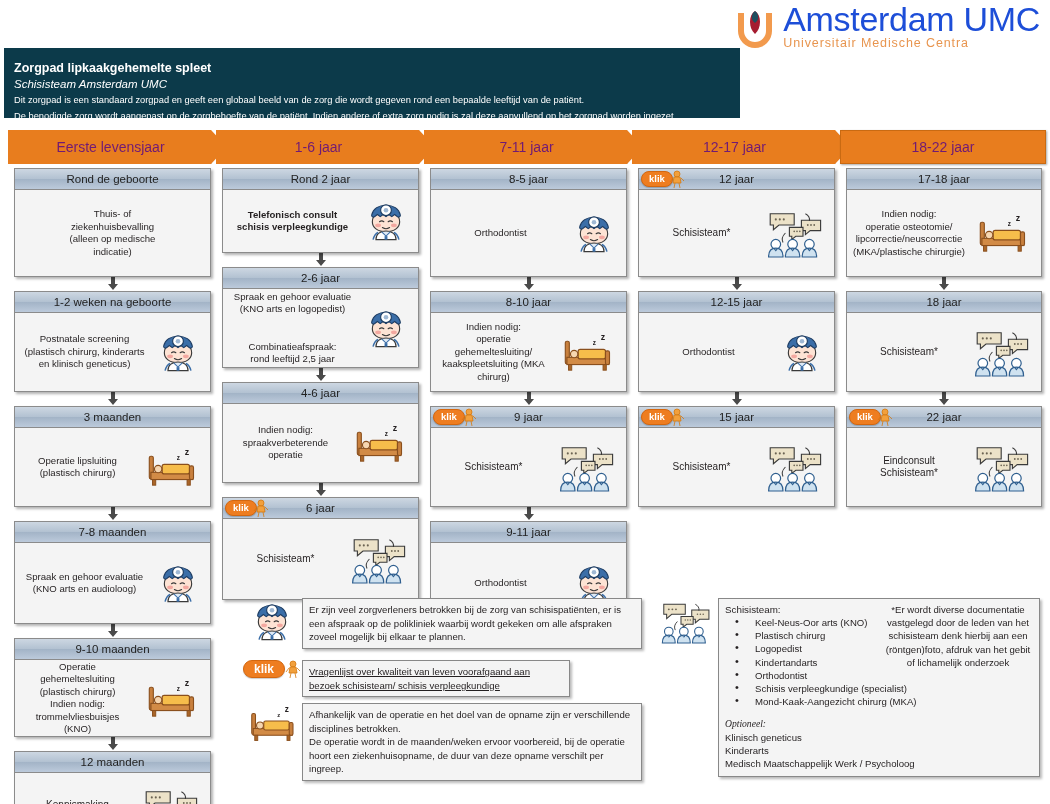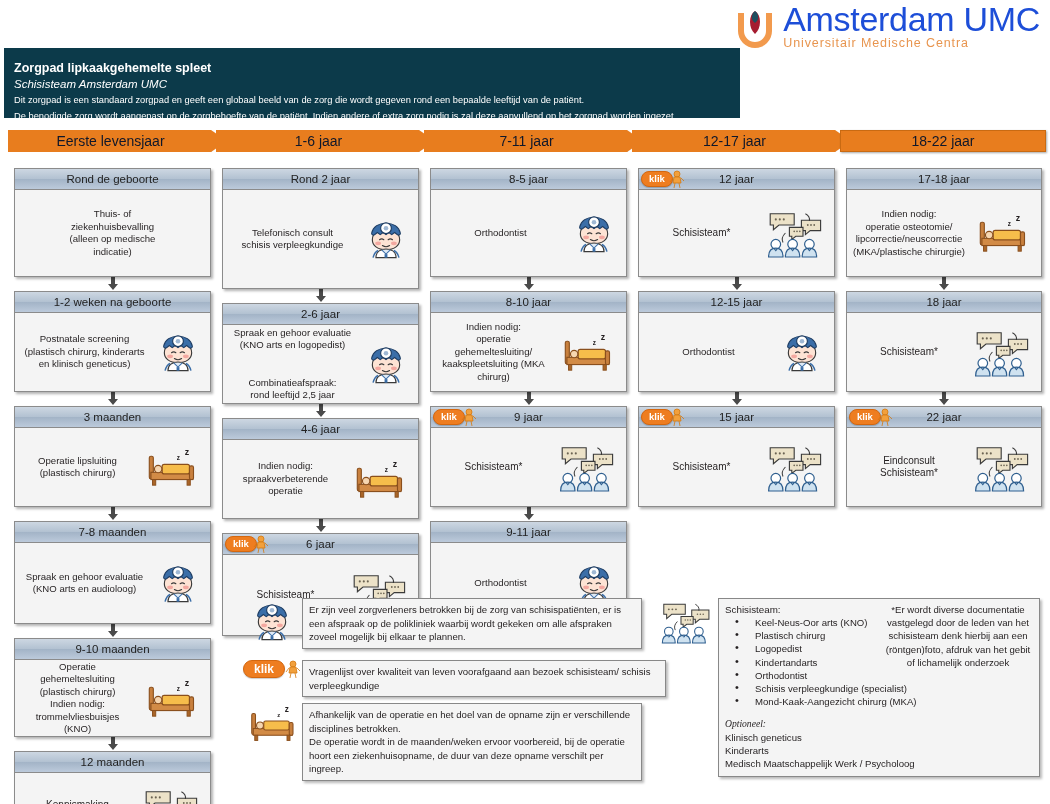--- a/index.html
+++ b/index.html
@@ -39,24 +39,24 @@
     padding: 13px 8px 5px 10px;
     box-sizing: border-box;
   }
   .intro-title { font-size: 12.5px; font-weight: bold; line-height: 15px; }
   .intro-sub { font-size: 11.5px; font-style: italic; line-height: 16px; }
   .intro-line { font-size: 9.3px; line-height: 16px; }
 
   
   .cols-header { position: absolute; left: 0; top: 130px; width: 1050px; height: 38px; }
   .chev {
-    position: absolute; top: 0; height: 22px;
+    position: absolute; top: 0; height: 34px;
     background: #e87d1e;
     border: 1px solid #c96a12;
-    color: #0f172a;
+    color: #701a75;
     font-size: 14px;
     display: flex; align-items: center; justify-content: center;
     box-sizing: border-box;
     box-shadow: 1px 1px 2px rgba(0,0,0,0.35);
   }
   .chev.arrow {
     clip-path: polygon(0 0, calc(100% - 16px) 0, 100% 50%, calc(100% - 16px) 100%, 0 100%);
     border: none;
   }
 
@@ -368,21 +368,21 @@
   </svg>
           </div>
         </div>
       </div>
     </div>
     <div class="col" style="left: 222px; width: 197px;">
       <div class="card">
         <div class="card-head">
           <span>Rond 2 jaar</span>
         </div>
-        <div class="card-body" style="height: 98px;">
+        <div class="card-body" style="height: 62px; font-weight: bold;">
           <div class="card-text">Telefonisch consult<br>schisis verpleegkundige</div>
           <div class="card-icon">
             <svg width="46" height="46" viewBox="0 0 64 64">
     <path d="M32 18 C20 18 13 25 13 33 C13 41 20 47 32 47 C44 47 51 41 51 33 C51 25 44 18 32 18 Z" fill="#fde3d4" stroke="#3a3a3a" stroke-width="1.6"></path>
     <path d="M12 24 C14 15 22 10 32 10 C42 10 50 15 52 24 C52 26 50 27 48 26 L44 23 L40 26 L36 23 L32 26 L28 23 L24 26 L20 23 L16 26 C14 27 12 26 12 24 Z" fill="#3b6ea8" stroke="#1e3d63" stroke-width="1.5"></path>
     <circle cx="32" cy="17" r="7.5" fill="#ffffff" stroke="#1e3d63" stroke-width="1.6"></circle>
     <circle cx="32" cy="17" r="3.2" fill="#9fb8d4"></circle>
     <path d="M23 33 q3 -2.5 6 0" stroke="#3a3a3a" stroke-width="1.6" fill="none" stroke-linecap="round"></path>
     <path d="M35 33 q3 -2.5 6 0" stroke="#3a3a3a" stroke-width="1.6" fill="none" stroke-linecap="round"></path>
     <ellipse cx="21" cy="38" rx="4" ry="2.6" fill="#f3a8a0"></ellipse>
@@ -953,21 +953,21 @@
           <svg width="16" height="18" viewBox="0 0 16 18">
     <g fill="#f2a03c" stroke="#d4780f" stroke-width="0.8">
       <circle cx="8" cy="4" r="3"></circle>
       <path d="M5 7 h6 l1 6 h-8 z"></path>
       <path d="M4 8 l-3 4 M12 8 l3 3"></path>
       <path d="M6 13 l-1 5 M10 13 l1 5"></path>
     </g>
   </svg>
         </span>
       </div>
-      <div class="note-box" style="width: 364px; min-height: 34px;">Vragenlijst over kwaliteit van leven voorafgaand aan bezoek schisisteam/ schisis verpleegkundige</div>
+      <div class="note-box" style="width: 268px; min-height: 34px; text-decoration: underline;">Vragenlijst over kwaliteit van leven voorafgaand aan bezoek schisisteam/ schisis verpleegkundige</div>
     </div>
     <div class="note" style="left: 242px; top: 703px;">
       <div class="note-icon" style="width: 60px;">
         <svg width="54" height="42" viewBox="0 0 70 56">
     <text x="52" y="12" font-family="Liberation Sans, sans-serif" font-size="11" font-weight="bold" fill="#231f20">z</text>
     <text x="42" y="19" font-family="Liberation Sans, sans-serif" font-size="8" font-weight="bold" fill="#231f20">z</text>
     <rect x="8" y="14" width="5" height="28" rx="2" fill="#c8803e" stroke="#8a4f1d" stroke-width="1.4"></rect>
     <rect x="10" y="34" width="52" height="9" fill="#d28b46" stroke="#8a4f1d" stroke-width="1.4"></rect>
     <rect x="24" y="24" width="34" height="12" rx="2.5" fill="#f6bd4b" stroke="#8a4f1d" stroke-width="1.5"></rect>
     <circle cx="19" cy="30" r="4.6" fill="#f6d6b0" stroke="#8a4f1d" stroke-width="1.4"></circle>

